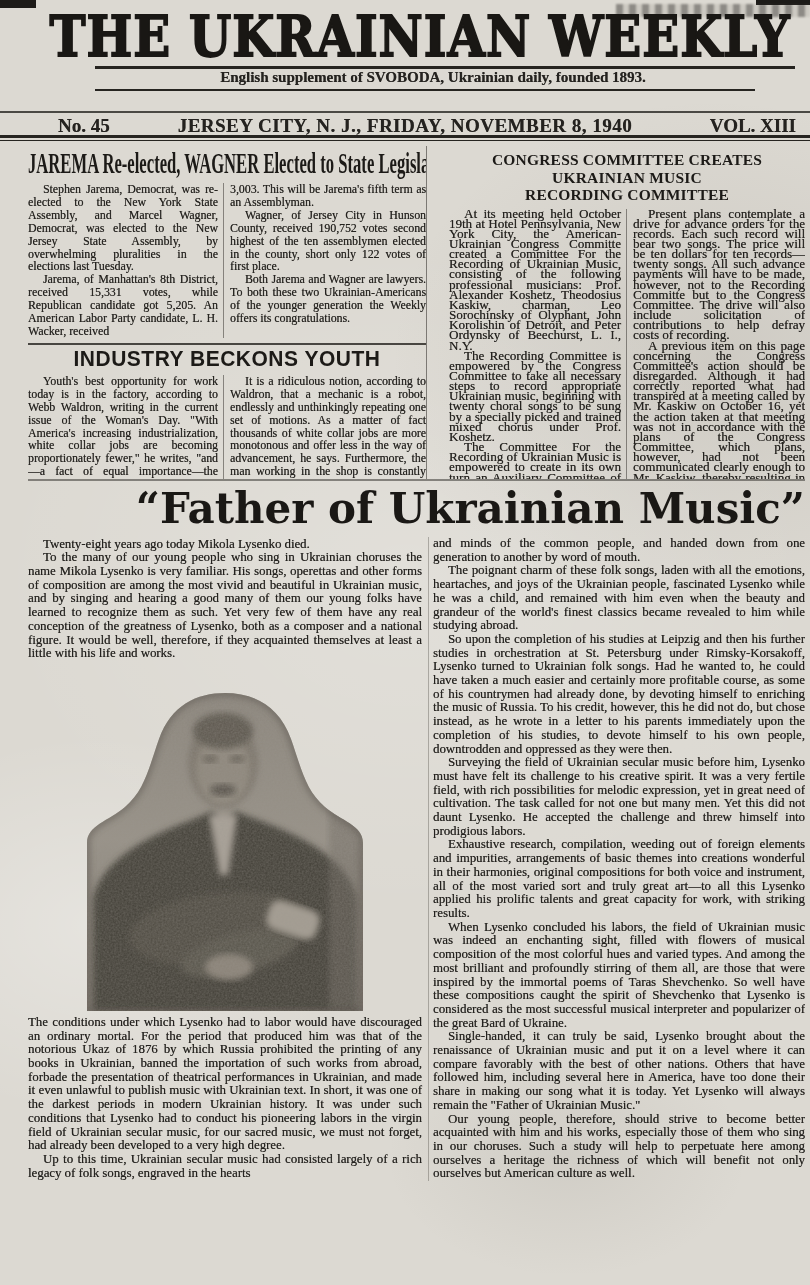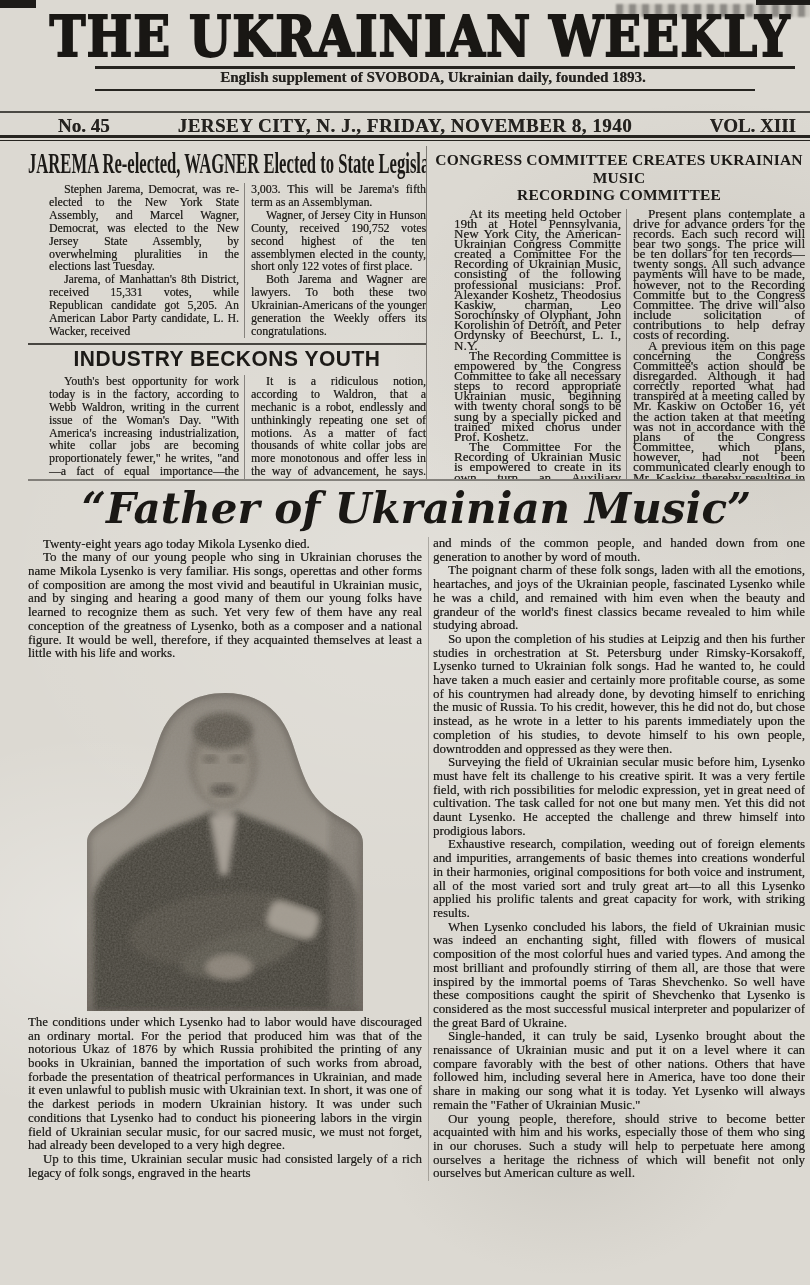--- a/index.html
+++ b/index.html
@@ -37,43 +37,43 @@
   .dateline-row{position:absolute;top:114px;left:0;width:810px;height:20px;font-weight:bold;font-size:19px;font-family:Liberation Serif, serif;}
   .issue-no{position:absolute;left:58px;top:1px;}
   .date-center{position:absolute;left:0;width:100%;text-align:center;top:1px;letter-spacing:.5px;}
   .volume{position:absolute;right:14px;top:1px;}
   .rule-d{top:135px;left:0;width:810px;height:3px;}
   .rule-e{top:140px;left:0;width:810px;height:1px;}
 
   
   .top-section{position:absolute;top:146px;left:28px;width:777px;height:333px;display:flex;}
   .left-half{width:398px;overflow:hidden;}
-  .right-half{flex:1;border-left:1px solid rgba(45,42,38,.55);padding-left:6px;overflow:hidden;}
+  .right-half{flex:1;border-left:1px solid rgba(45,42,38,.55);padding-left:22px;overflow:hidden;}
 
   .jarema-h{height:34px;white-space:nowrap;overflow:visible;margin-top:3px;}
   .jarema-h span{display:inline-block;transform:scale(.64,1.12);transform-origin:0 55%;
     font-weight:bold;font-size:26px;color:#1c1a17;}
-  .two-col{display:flex;margin-left:21px;}
+  .two-col{display:flex;}
   .two-col .c1{width:190px;}
   .two-col .c2{flex:1;margin-left:5px;padding-left:6px;border-left:1px solid rgba(45,42,38,.5);}
   .small-body{font-size:11.8px;line-height:12.9px;}
   .mid-rule{height:2px;background:rgba(35,32,29,.8);margin:5px 0 2px;}
   .industry-h{text-align:center;font-family:"Liberation Sans",sans-serif;font-weight:bold;
     font-size:21px;letter-spacing:.5px;margin:1px 0 4px;transform:scaleY(1.05);color:#1c1a17;}
 
   .congress-h{text-align:center;font-weight:bold;font-size:15.5px;line-height:17.5px;
     margin:5px 0 5px;letter-spacing:.2px;color:#1c1a17;}
   .tiny-body{font-size:13px;line-height:10.15px;}
   .tiny-body .c1{width:184px;}
   .end-rule{height:1px;background:#2b2824;width:128px;margin:5px 12px 0 32px;}
 
   
   .feature{position:absolute;top:479px;left:28px;width:777px;height:806px;overflow:hidden;}
   .feature-top-rule{height:2px;background:rgba(40,37,33,.5);}
-  .feature-h{text-align:center;font-family:"DejaVu Serif",serif;font-style:italic;font-weight:bold;
+  .feature-h{text-align:right;font-family:"DejaVu Serif",serif;font-weight:bold;
     font-size:42px;height:56px;line-height:56px;color:#1a1815;}
   .f-cols{display:flex;margin-top:0;align-items:center;}
   .f-c1{width:394px;}
   .f-c2{flex:1;margin-left:6px;padding-left:4px;border-left:1px solid rgba(45,42,38,.3);}
   .feature-body{font-size:12.8px;line-height:13.7px;}
   .photo-wrap{width:308px;height:344px;margin:6px auto 5px;}
 </style>
 </head>
 <body>
 

